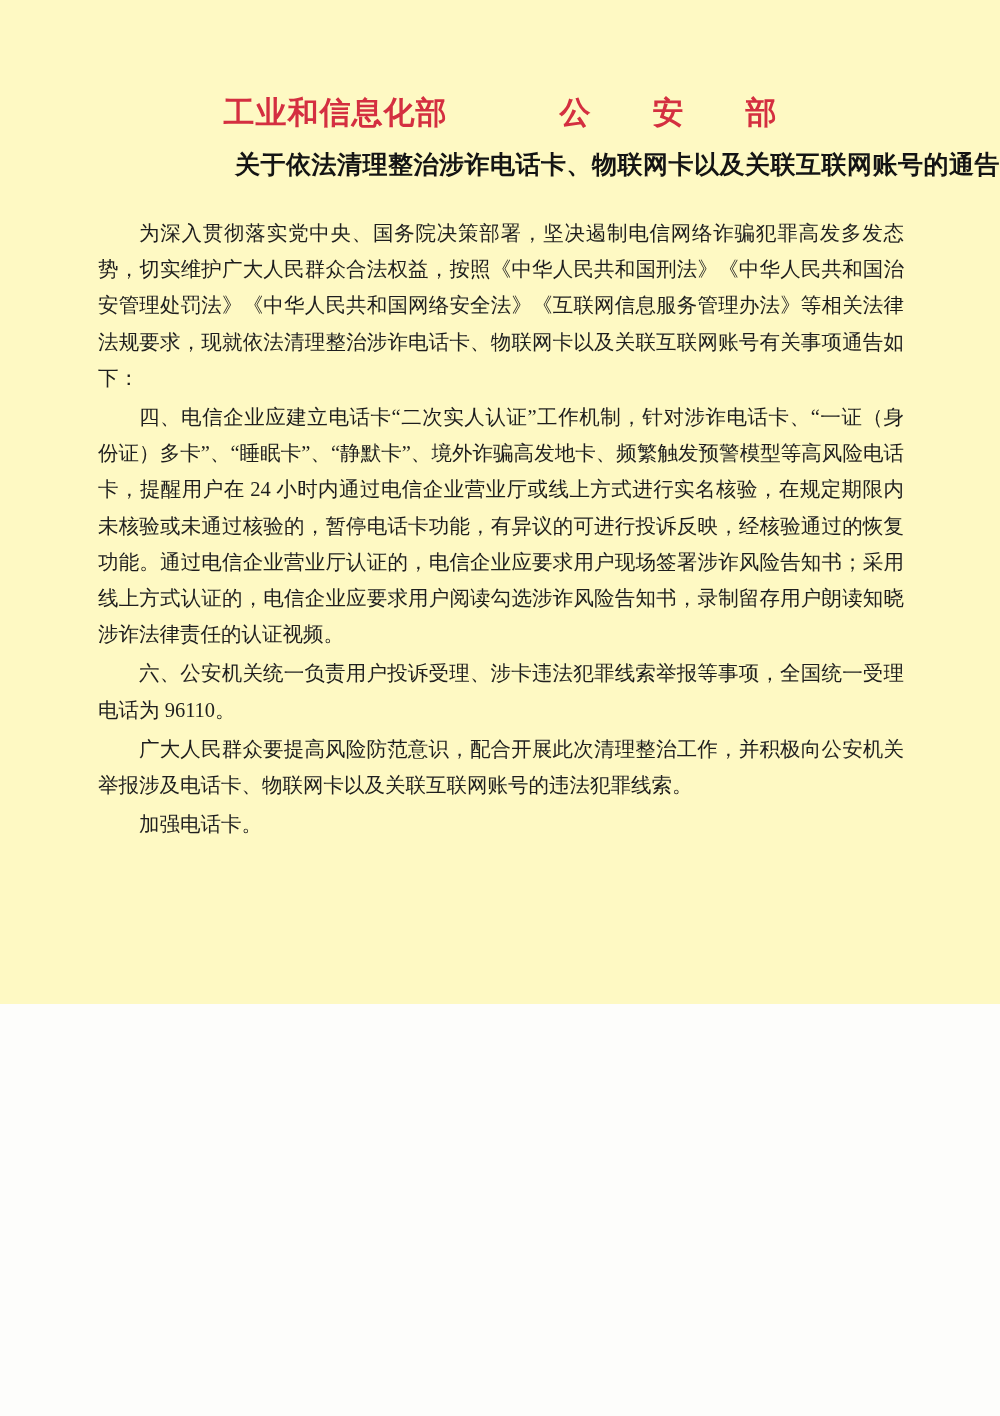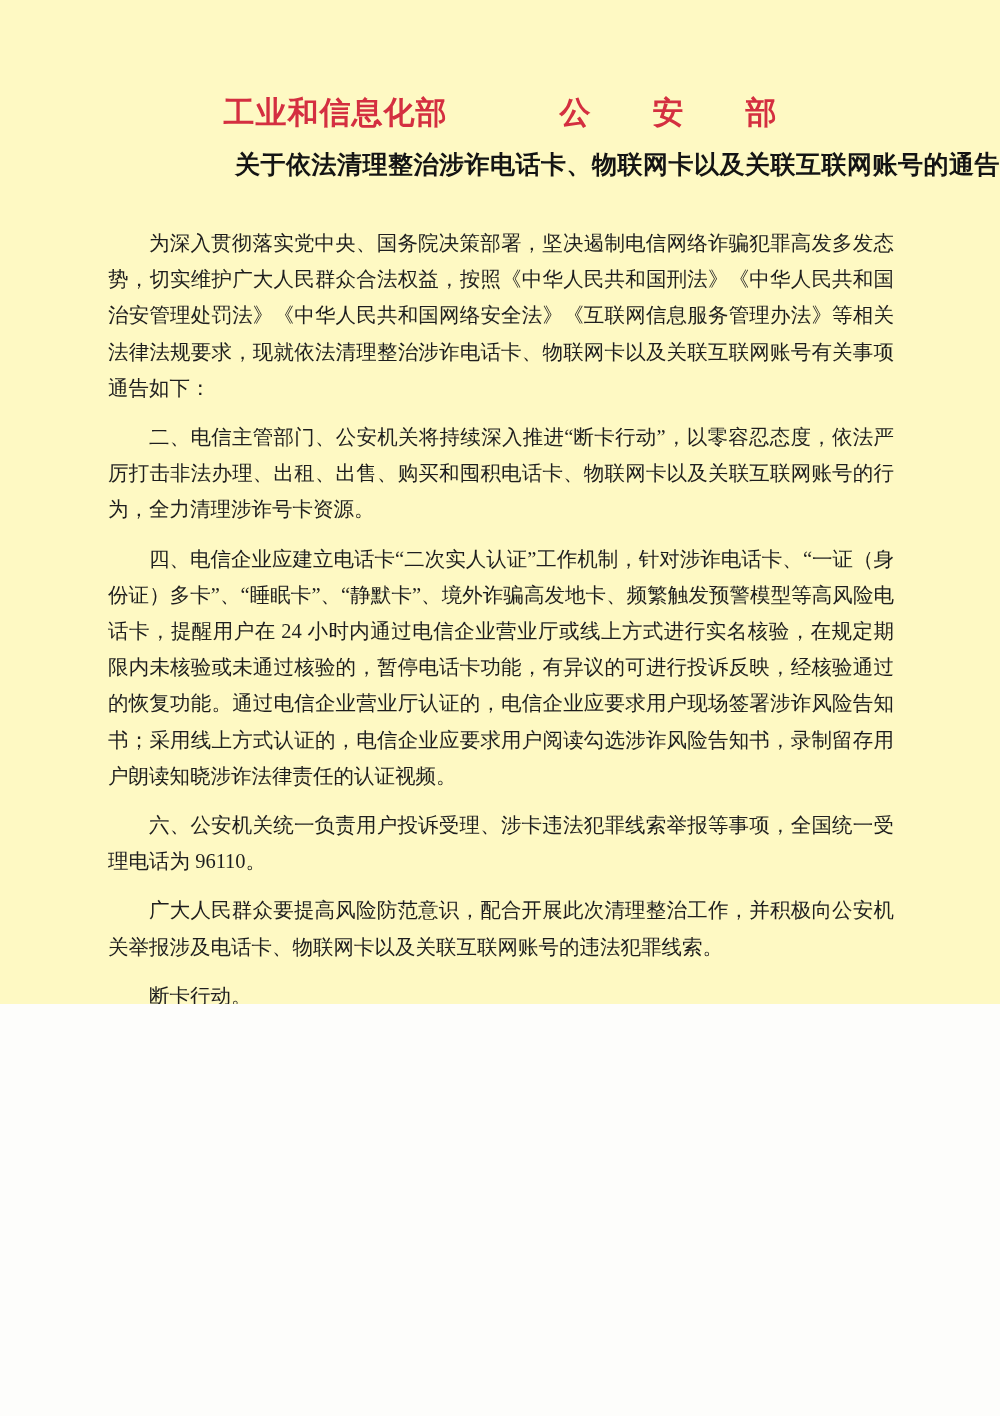--- a/index.html
+++ b/index.html
@@ -40,21 +40,21 @@
   }
   .doc-body {
     position: absolute;
     top: 212px; left: 95px; width: 812px;
     font-size: 20.5px;
     line-height: 36.2px;
     color: #1e1e1e;
     text-align: justify;
   }
   .doc-body p {
-    margin: 13px;
+    margin: 3px;
     text-indent: 2em;
   }
   .seal-area {
     position: absolute;
     top: 1090px; left: 0; width: 1000px; height: 220px;
   }
   .seal { position: absolute; opacity: 0.96; }
   .seal-left  { left: 306px; top: 12px; width: 188px; height: 188px; }
   .seal-right { left: 521px; top: 4px;  width: 182px; height: 182px; }
   .seal-overlay {
@@ -78,25 +78,24 @@
 <div class="page">
 
   <div class="gov-header">
     <span class="ministry-1">工业和信息化部</span><span class="ministry-2">公安部</span>
   </div>
 
   <div class="doc-title">关于依法清理整治涉诈电话卡、物联网卡以及关联互联网账号的通告</div>
 
   <div class="doc-body">
     <p>为深入贯彻落实党中央、国务院决策部署，坚决遏制电信网络诈骗犯罪高发多发态势，切实维护广大人民群众合法权益，按照《中华人民共和国刑法》《中华人民共和国治安管理处罚法》《中华人民共和国网络安全法》《互联网信息服务管理办法》等相关法律法规要求，现就依法清理整治涉诈电话卡、物联网卡以及关联互联网账号有关事项通告如下：</p>
-    <p>二、电信主管部门、公安机关将持续深入推进“断卡行动”，以零容忍态度，依法严厉打击非法办理、出租、出售、购买和囤积电话卡、物联网卡以及关联互联网账号的行为，全力清理涉诈号卡资源。</p>
     <p>四、电信企业应建立电话卡“二次实人认证”工作机制，针对涉诈电话卡、“一证（身份证）多卡”、“睡眠卡”、“静默卡”、境外诈骗高发地卡、频繁触发预警模型等高风险电话卡，提醒用户在 24 小时内通过电信企业营业厅或线上方式进行实名核验，在规定期限内未核验或未通过核验的，暂停电话卡功能，有异议的可进行投诉反映，经核验通过的恢复功能。通过电信企业营业厅认证的，电信企业应要求用户现场签署涉诈风险告知书；采用线上方式认证的，电信企业应要求用户阅读勾选涉诈风险告知书，录制留存用户朗读知晓涉诈法律责任的认证视频。</p>
     <p>六、公安机关统一负责用户投诉受理、涉卡违法犯罪线索举报等事项，全国统一受理电话为 96110。</p>
     <p>广大人民群众要提高风险防范意识，配合开展此次清理整治工作，并积极向公安机关举报涉及电话卡、物联网卡以及关联互联网账号的违法犯罪线索。</p>
-    <p>断卡行动。</p>
+    <p>加强电话卡。</p>
   </div>
 
   <div class="seal-area">
 
     <svg class="seal seal-left" viewBox="0 0 200 200" xmlns="http://www.w3.org/2000/svg">
       <circle cx="100" cy="100" r="92" fill="none" stroke="#e23b49" stroke-width="7"></circle>
       <path id="miitRing" d="M 100,172 A 72,72 0 1 1 99.99,172" fill="none"></path>
       <text fill="#e23b49" font-size="24" letter-spacing="2">
         <textPath href="#miitRing" xlink:href="#miitRing" startOffset="50%" text-anchor="middle">中华人民共和国工业和信息化部</textPath>
       </text>

